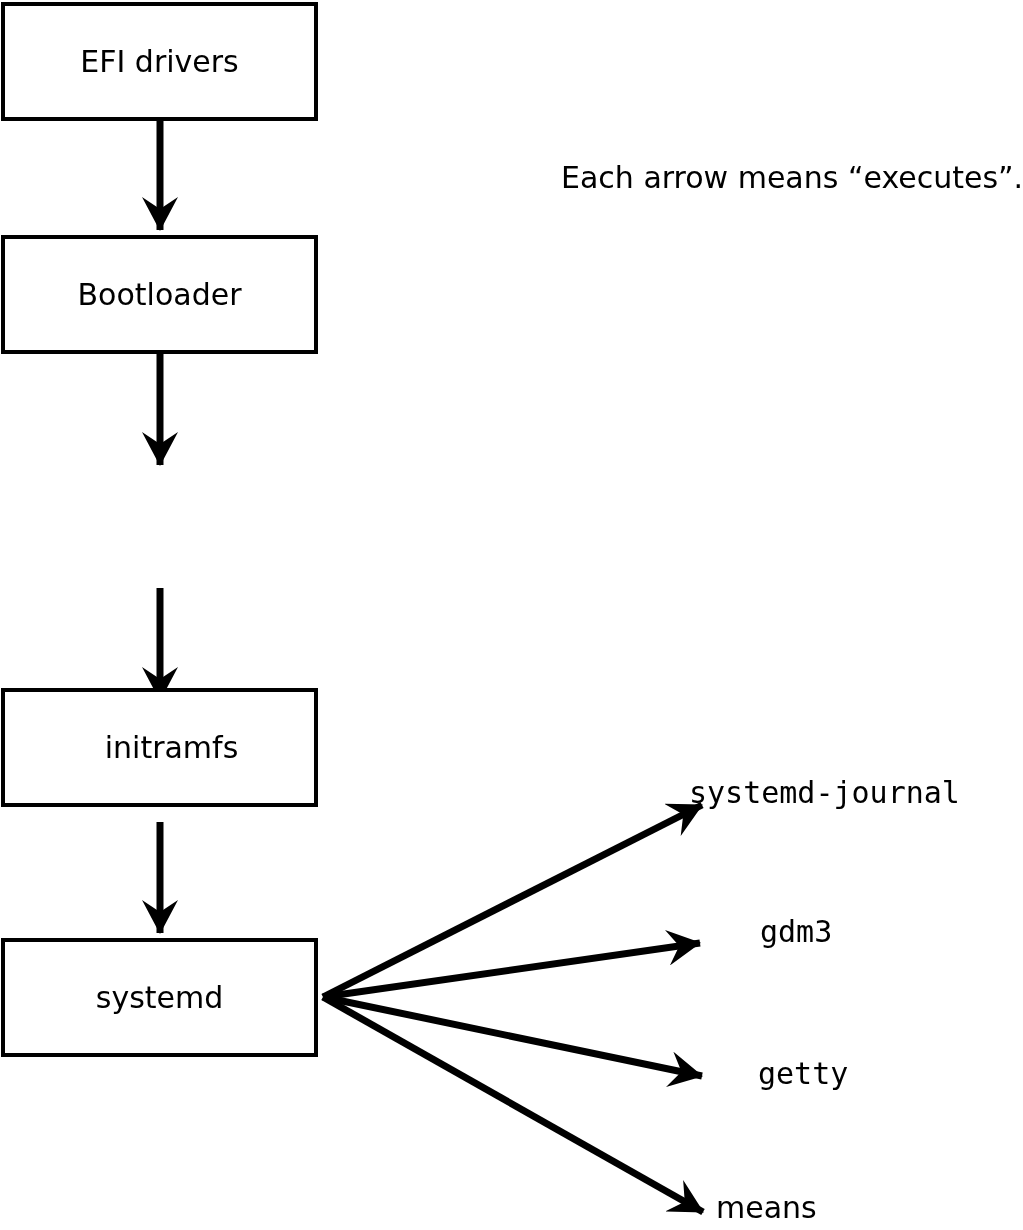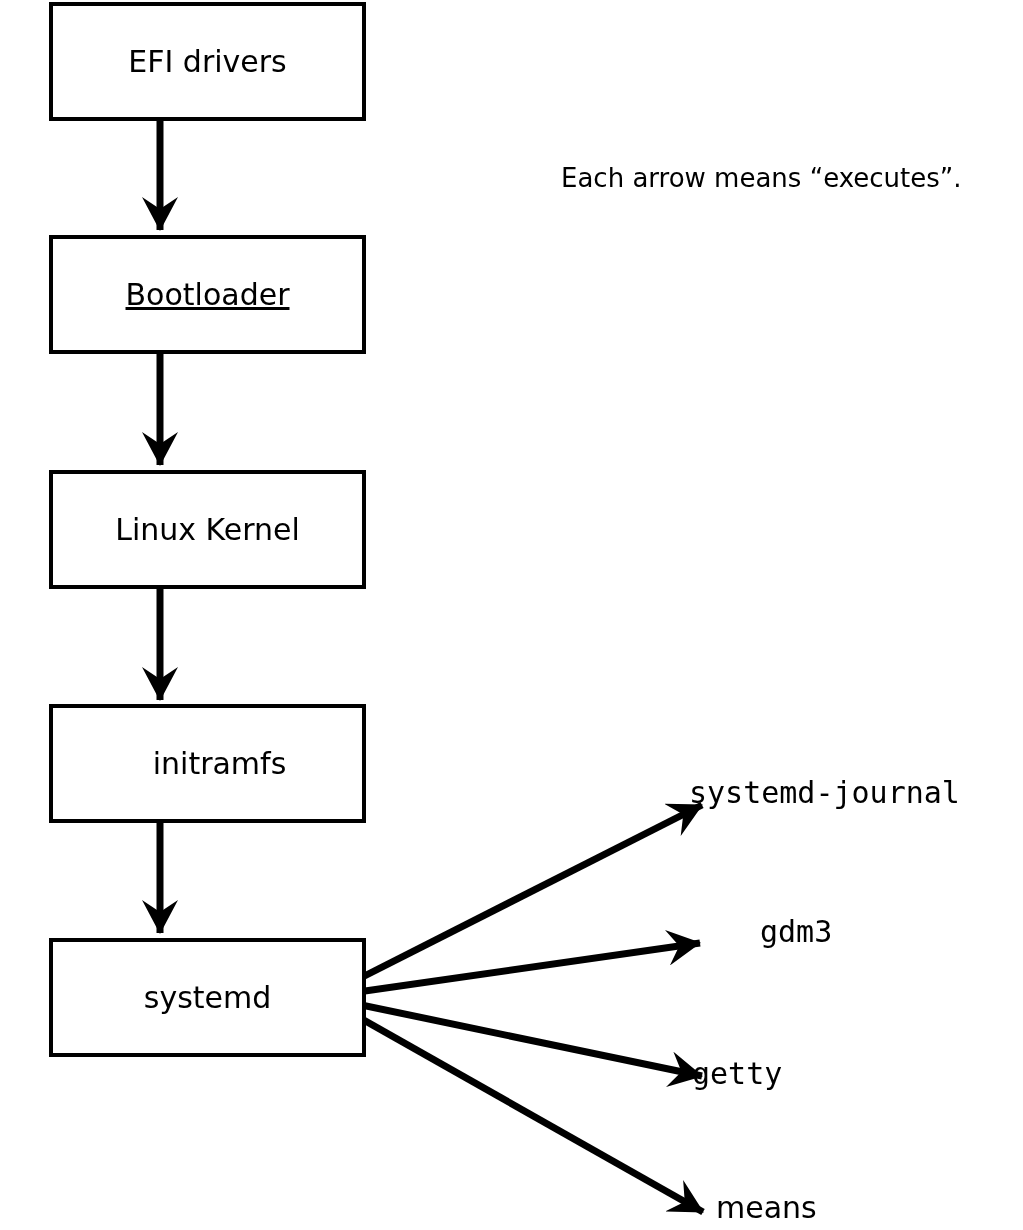--- a/index.html
+++ b/index.html
@@ -30,46 +30,45 @@
     height: 119px;
     box-sizing: border-box;
     border: 4px solid #000000;
     background: #ffffff;
     display: flex;
     align-items: center;
     justify-content: center;
     font-size: 30px;
     line-height: 1.1;
     white-space: nowrap;
-    margin-left: 48px;
   }
   .node-efi        { top: 2px; }
-  .node-bootloader { top: 235px; text-decoration: underline; }
+  .node-bootloader { top: 235px; }
   .node-kernel     { top: 470px; }
-  .node-initramfs  { top: 704px; padding-left: 24px; }
+  .node-initramfs  { top: 688px; padding-left: 24px; }
   .node-systemd    { top: 938px; }
 
   .caption {
     position: absolute;
     left: 561px;
     top: 160px;
-    font-size: 26px;
+    font-size: 30px;
     line-height: 36px;
     white-space: nowrap;
   }
   .svc-label {
     position: absolute;
     font-family: "DejaVu Sans Mono", monospace;
     font-size: 30px;
     line-height: 36px;
     white-space: nowrap;
   }
   .svc-journal { left: 689px; top: 775px; }
   .svc-gdm3    { left: 760px; top: 914px; }
-  .svc-getty   { left: 692px; top: 1056px; }
+  .svc-getty   { left: 758px; top: 1056px; }
   .svc-sshd    { left: 716px; top: 1190px; font-family: "DejaVu Sans", sans-serif; }
 </style>
 </head>
 <body>
 
 <div class="canvas">
 
   <svg class="arrows-layer" viewBox="0 0 1023 1230" xmlns="http://www.w3.org/2000/svg">
     <defs>
       <marker id="ah" markerUnits="userSpaceOnUse" markerWidth="34" markerHeight="36" viewBox="0 0 34 36" refX="33" refY="18" orient="auto">
@@ -87,23 +86,20 @@
     <line x1="323" y1="997" x2="702" y2="1076" stroke="#000000" stroke-width="7" marker-end="url(#ah)"></line>
     <line x1="323" y1="997" x2="703" y2="1212" stroke="#000000" stroke-width="7" marker-end="url(#ah)"></line>
   </svg>
 
   <div class="node node-efi">
     <span>EFI drivers</span>
   </div>
   <div class="node node-bootloader">
     <span>Bootloader</span>
   </div>
-  <div class="node node-kernel">
-    <span>Linux Kernel</span>
-  </div>
   <div class="node node-initramfs">
     <span>initramfs</span>
   </div>
   <div class="node node-systemd">
     <span>systemd</span>
   </div>
 
   <div class="caption">Each arrow means “executes”.</div>
 
   <div class="svc-label svc-journal">systemd-journal</div>

